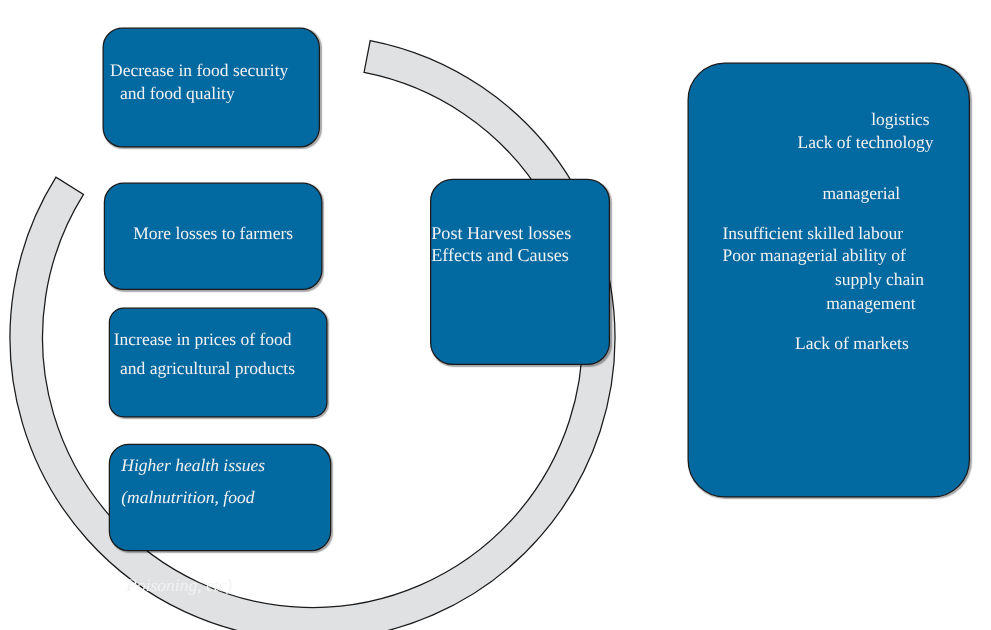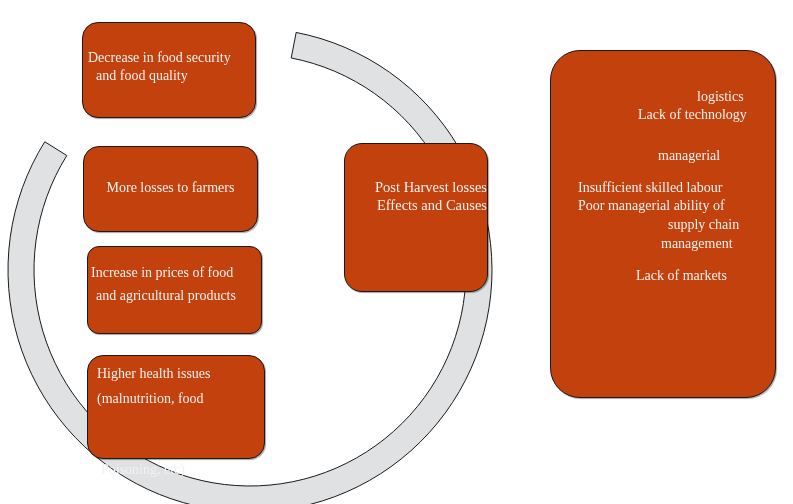--- a/index.html
+++ b/index.html
@@ -1,34 +1,34 @@
 <!DOCTYPE html>
 <html><head>
 <meta charset="utf-8">
 <style>
   html, body { margin:0; padding:0; background:#ffffff; }
   body { width:793px; height:504px; position:relative; overflow:hidden; font-family:"Liberation Serif", "DejaVu Serif", serif; }
   #ring { position:absolute; left:0; top:0; }
   .box {
-    position:absolute; background:#c2410c; border:1.5px solid #1a1a1a; border-radius:16px;
+    position:absolute; background:#0369a1; border:1.5px solid #1a1a1a; border-radius:16px;
     color:#f2f2f2; font-size:14px; line-height:18px; box-sizing:border-box;
     box-shadow: 1px 1px 1px rgba(0,0,0,0.35);
   }
   .box span { display:block; white-space:nowrap; }
   #box-effect-1 { left:82px; top:22px; width:174px; height:96px; padding-top:26px; }
   #box-effect-1 .l1 { padding-left:5px; }
   #box-effect-1 .l2 { padding-left:13px; }
   #box-effect-2 { left:83px; top:146px; width:175px; height:86px; padding-top:32px; text-align:center; }
   #box-effect-3 { left:87px; top:246px; width:175px; height:88px; padding-top:17px;border-radius:12px; }
   #box-effect-3 .l1 { padding-left:3px; }
   #box-effect-3 .l2 { padding-left:8px; margin-top:5px; }
-  #box-effect-4 { left:87px; top:355px; width:178px; height:104px; padding-top:5px; }
+  #box-effect-4 { left:87px; top:355px; width:178px; height:86px; padding-top:5px;font-style:italic; }
   #box-effect-4 span { padding-left:9px; line-height:25px; }
   #box-effect-4 .l3 { padding-left:13px;margin-top:46px; }
-  #box-center { left:344px; top:143px; width:144px; height:149px; padding-top:34px; text-align:right; font-size:14.5px; border-radius:18px; }
+  #box-center { left:344px; top:143px; width:144px; height:149px; padding-top:34px; text-align:left; font-size:14.5px; border-radius:18px; }
   #box-causes { left:550px; top:50px; width:226px; height:348px; border-radius:30px; font-size:14px; }
   #box-causes span { position:absolute; }
 </style>
 </head>
 <body>
 
 <svg id="ring" width="793" height="504" viewBox="0 0 793 504">
   <path id="ring-path" d="M296.17577688112385,32.44622160566533 A242,242 0 1 1 44.7723607301449,141.75953805556443 L66.82161123021197,155.53743892562778 A216,216 0 1 0 291.2147430013337,57.96852837530457 Z" fill="#dfe1e3" stroke="#1a1a1a" stroke-width="1"></path>
 </svg>
 

